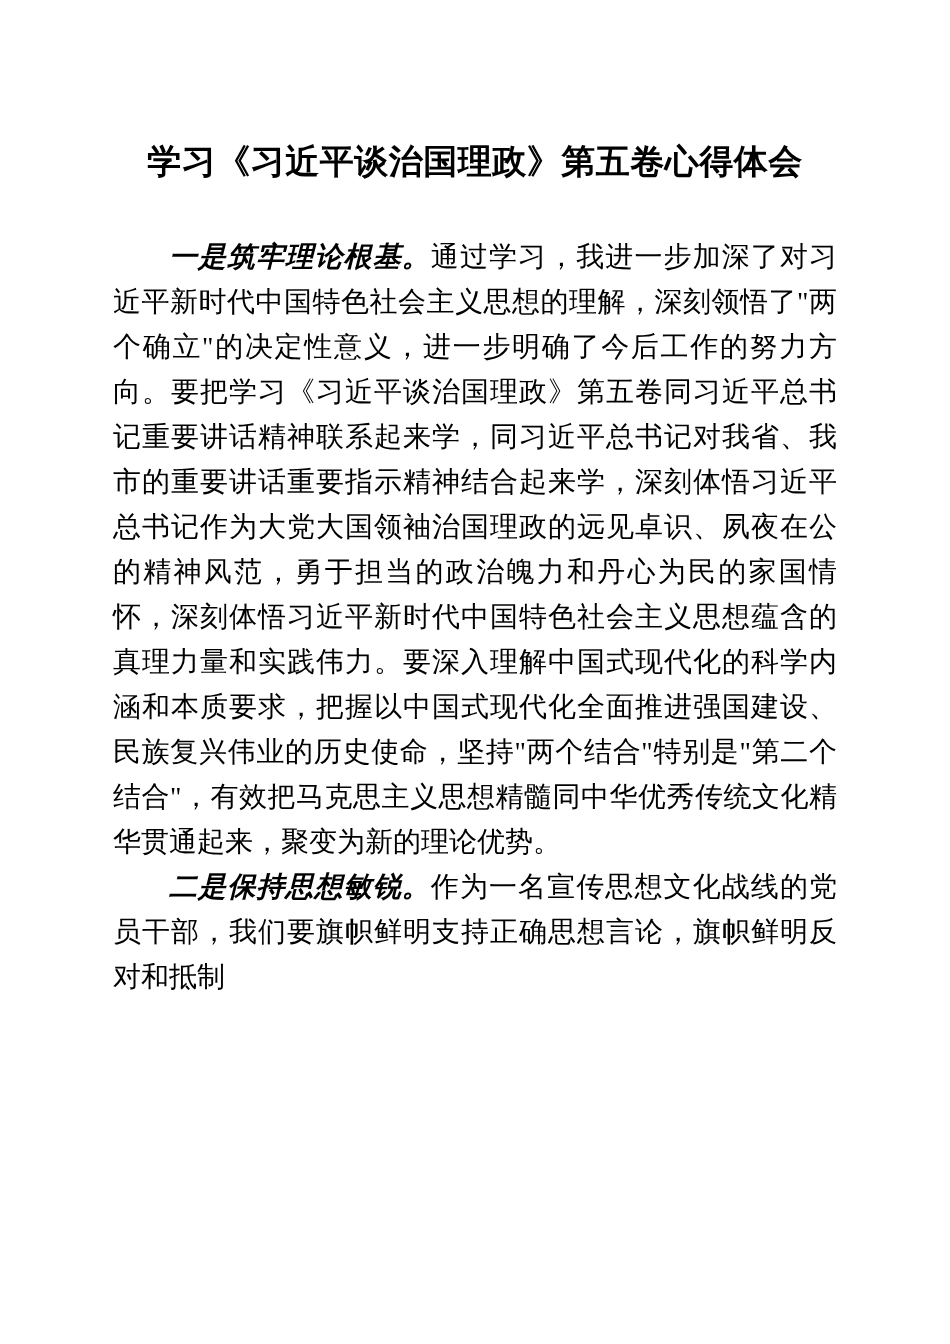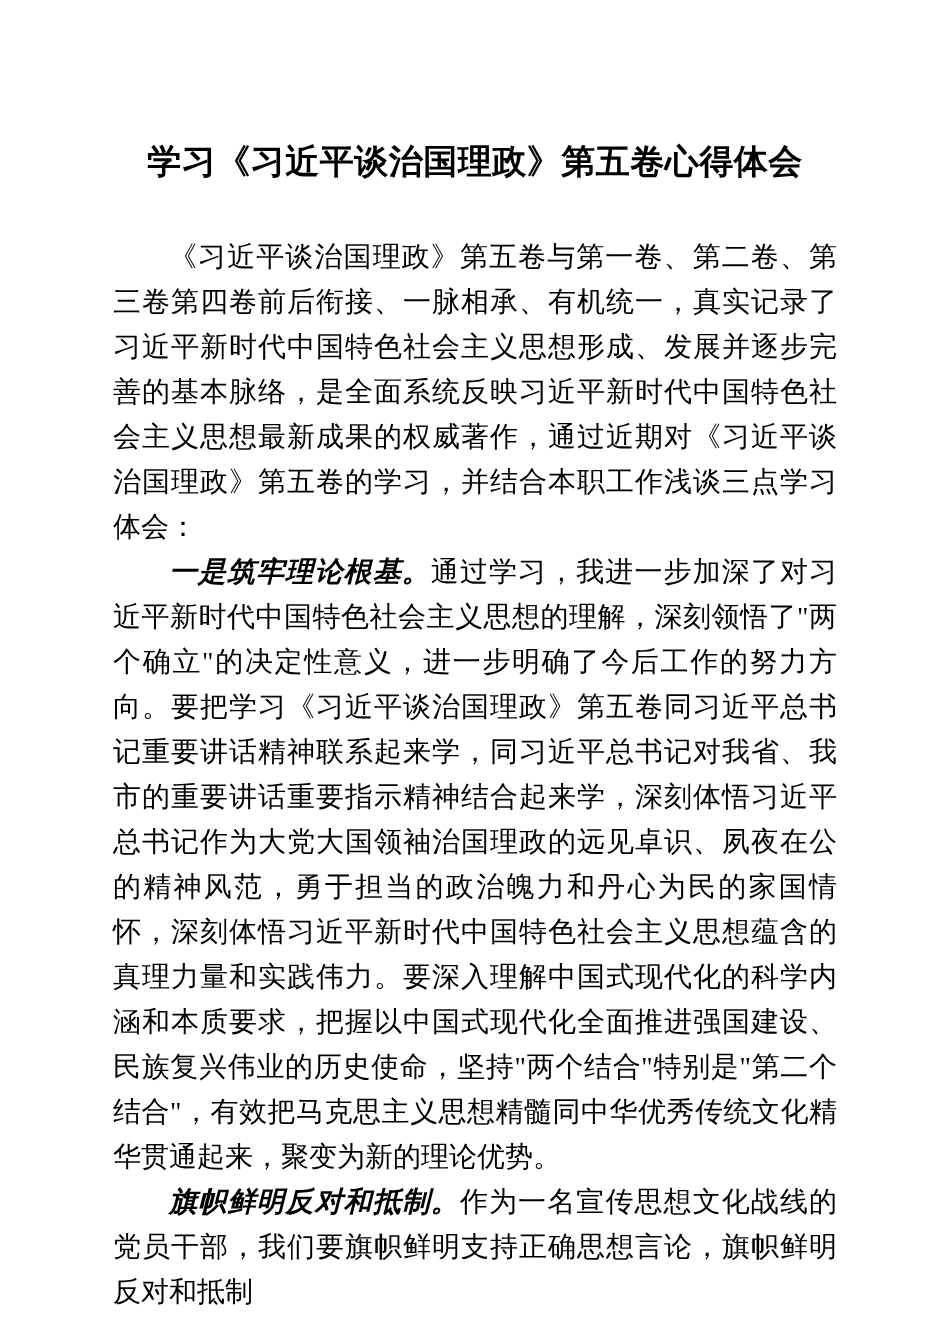--- a/index.html
+++ b/index.html
@@ -37,18 +37,17 @@
     font-weight: bold;
     font-style: italic;
   }
 </style>
 </head>
 <body>
 
 <div class="page">
   <h1 class="doc-title">学习《习近平谈治国理政》第五卷心得体会</h1>
 
-  <p class="para"><span>《习近平谈治国理政》第五卷与第一卷、第二卷、第三卷第四卷前后衔接、一脉相承、有机统一，真实记录了习近平新时代中国特色社会主义思想形成、发展并逐步完善的基本脉络，是全面系统反映习近平新时代中国特色社会主义思想最新成果的权威著作，通过近期对《习近平谈治国理政》第五卷的学习，并结合本职工作浅谈三点学习体会：</span></p>
 
   <p class="para"><span class="para-lead">一是筑牢理论根基。</span><span>通过学习，我进一步加深了对习近平新时代中国特色社会主义思想的理解，深刻领悟了"两个确立"的决定性意义，进一步明确了今后工作的努力方向。要把学习《习近平谈治国理政》第五卷同习近平总书记重要讲话精神联系起来学，同习近平总书记对我省、我市的重要讲话重要指示精神结合起来学，深刻体悟习近平总书记作为大党大国领袖治国理政的远见卓识、夙夜在公的精神风范，勇于担当的政治魄力和丹心为民的家国情怀，深刻体悟习近平新时代中国特色社会主义思想蕴含的真理力量和实践伟力。要深入理解中国式现代化的科学内涵和本质要求，把握以中国式现代化全面推进强国建设、民族复兴伟业的历史使命，坚持"两个结合"特别是"第二个结合"，有效把马克思主义思想精髓同中华优秀传统文化精华贯通起来，聚变为新的理论优势。</span></p>
 
-  <p class="para"><span class="para-lead">旗帜鲜明反对和抵制。</span><span>作为一名宣传思想文化战线的党员干部，我们要旗帜鲜明支持正确思想言论，旗帜鲜明反对和抵制</span></p>
+  <p class="para"><span class="para-lead">二是保持思想敏锐。</span><span>作为一名宣传思想文化战线的党员干部，我们要旗帜鲜明支持正确思想言论，旗帜鲜明反对和抵制</span></p>
 </div>
 
 </body></html>

